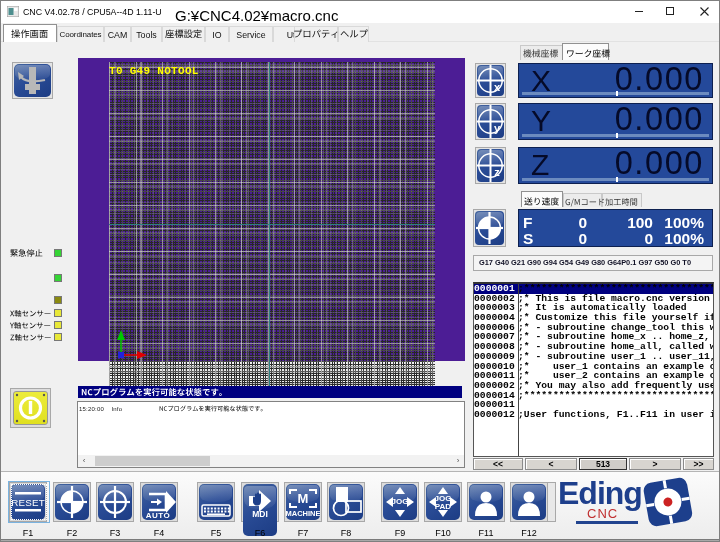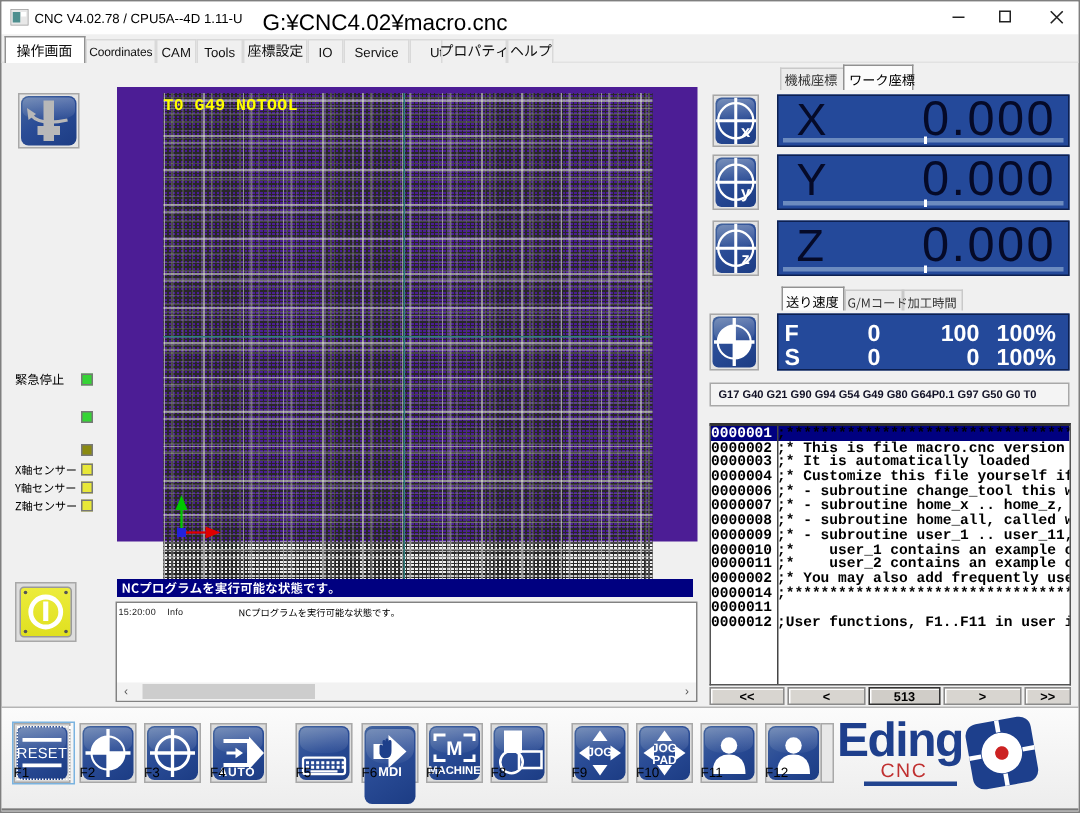--- a/index.html
+++ b/index.html
@@ -18,21 +18,21 @@
 .dro{position:absolute;left:517px;width:195px;background:#24499a;border:1px solid #0d2050}
 .droX{color:#050a28;font-size:30px;position:absolute;left:12px;top:0px}
 .droV{color:#050a28;font-size:32.5px;position:absolute;right:8px;top:-3px;letter-spacing:1.6px}
 .droBar{position:absolute;left:3px;right:3px;bottom:2px;height:3px;background:#6c8bbf}
 .droTick{position:absolute;left:50%;bottom:1px;width:2px;height:5px;background:#fff}
 .led{position:absolute;width:8px;height:8px;border:1px solid #777;}
 .fsrow{position:absolute;color:#fff;font-size:15.5px;font-weight:bold;width:100%}
 .navbtn{position:absolute;top:457px;height:12px;background:#d8d5d0;border:1px solid #8b8b8b;
  font-size:8.5px;font-weight:bold;text-align:center;line-height:10px;color:#000;
  box-shadow:inset 1px 1px 0 #fff}
-.fn{position:absolute;top:509px;font-size:9px;color:#000;width:38px;}
+.fn{position:absolute;top:527px;font-size:9px;color:#000;width:38px;text-align:center}
 .codeline{white-space:pre;height:9.7px;line-height:9.7px}
 </style></head><body>
 <div class="abs titlebar"></div>
 <svg class="abs" style="left:6px;top:5px" width="12" height="11" viewBox="0 0 12 11">
 <rect x="0" y="0" width="12" height="11" fill="#e8e8e8" stroke="#9a9a9a" stroke-width="1"></rect>
 <rect x="1.5" y="2" width="5" height="7" fill="#4e8f8f"></rect>
 <rect x="7" y="2" width="3.5" height="3" fill="#ffffff"></rect>
 </svg>
 <div class="abs" style="left:22px;top:5.5px;font-size:8.8px;color:#000">CNC V4.02.78 / CPU5A--4D 1.11-U</div>
 <div class="abs" style="left:174px;top:5.5px;font-size:15px;color:#000">G:¥CNC4.02¥macro.cnc</div>

